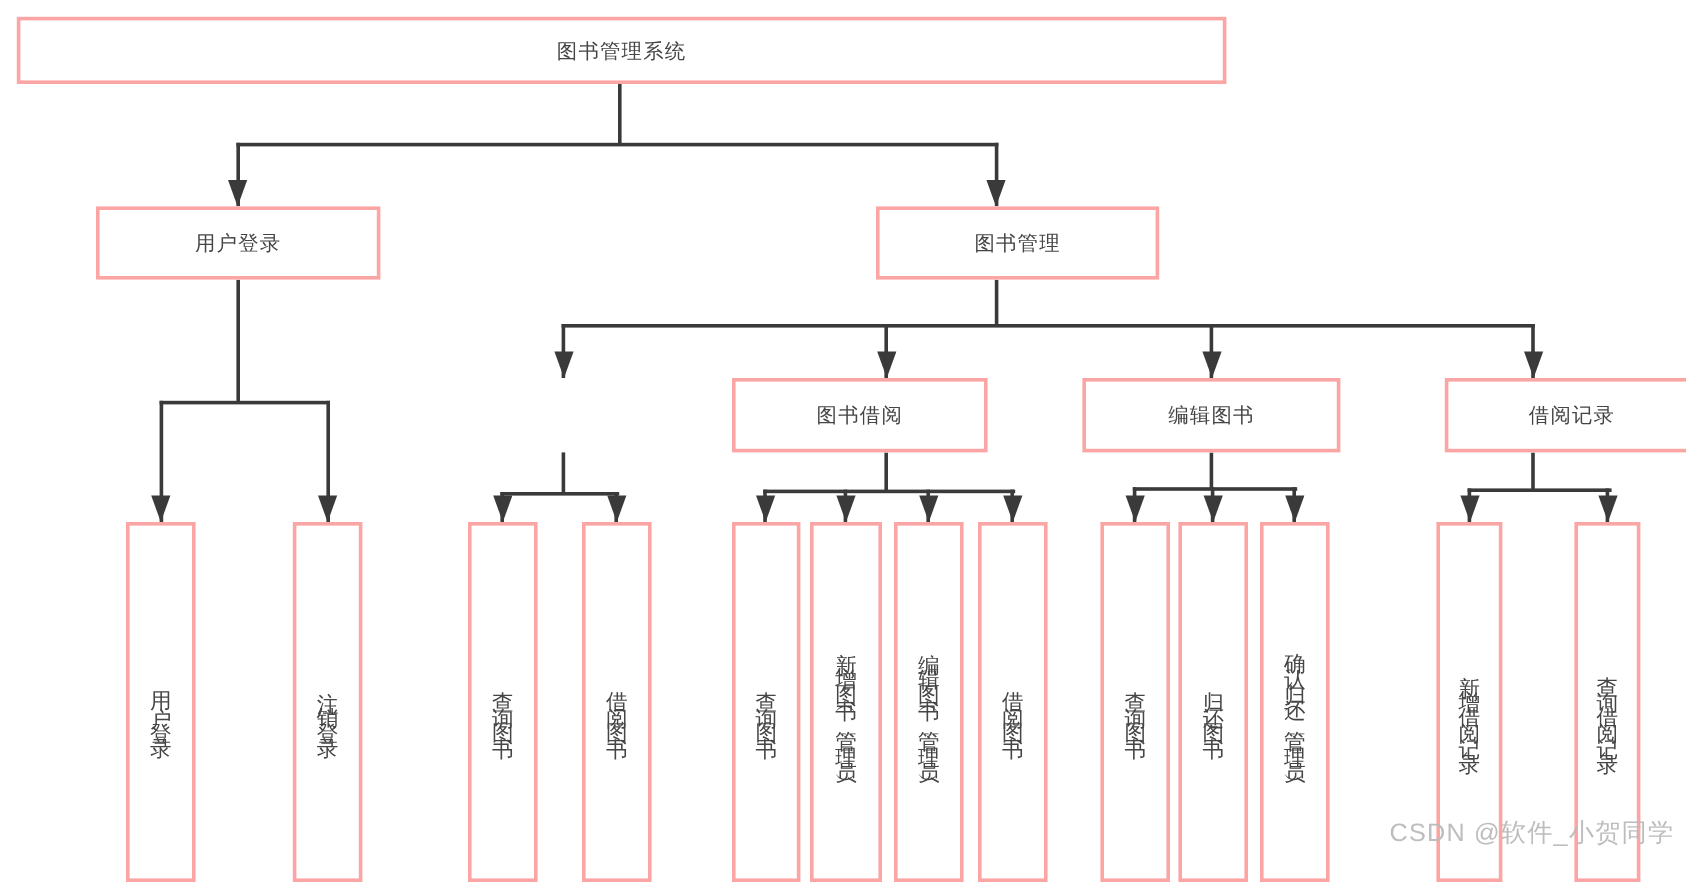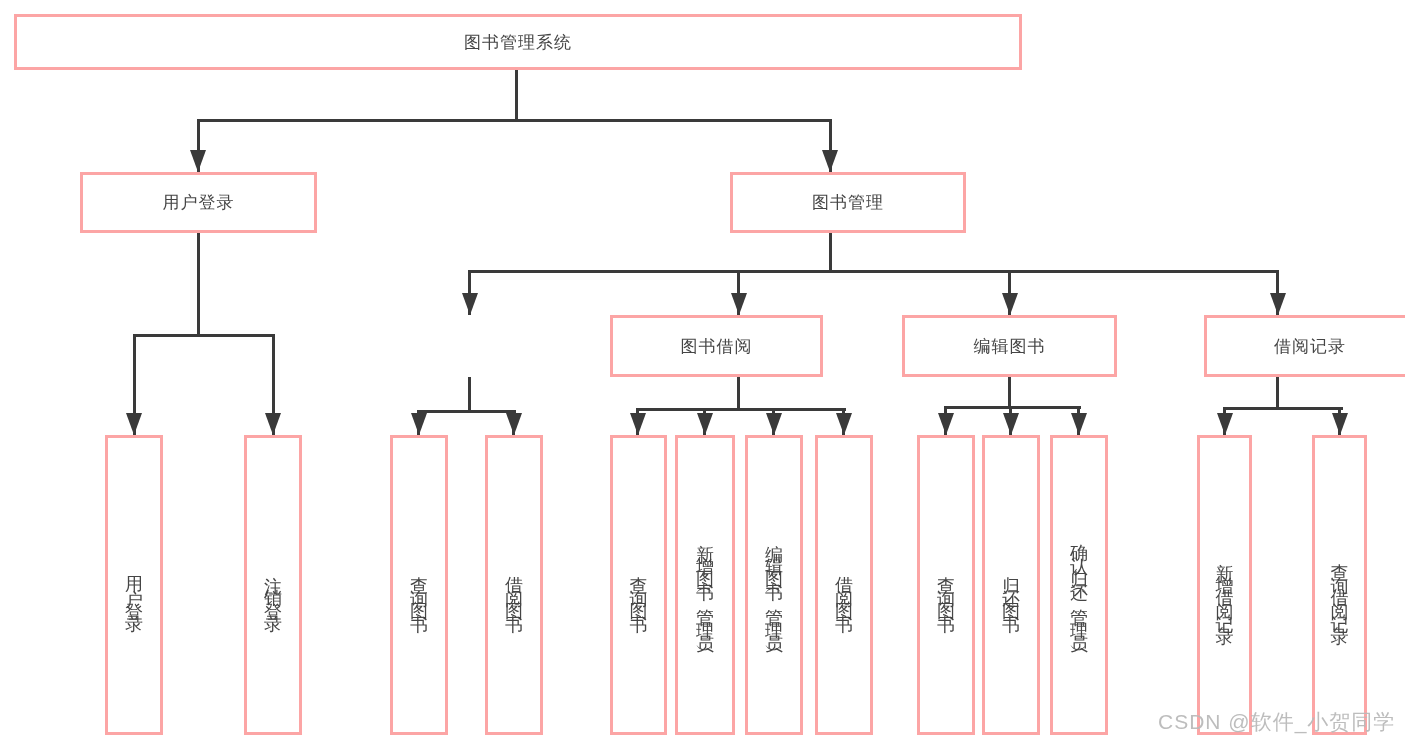--- a/index.html
+++ b/index.html
@@ -128,15 +128,15 @@
   <div class="line vline" style="left:1077px; top:406px; height:29px;"></div>
   <div class="arrow" style="left:1071px; top:413px;"></div>
 
   <div class="line vline" style="left:1276px; top:377px; height:32px;"></div>
   <div class="line hline" style="left:1223px; top:407px; width:120px;"></div>
   <div class="line vline" style="left:1223px; top:407px; height:28px;"></div>
   <div class="arrow" style="left:1217px; top:413px;"></div>
   <div class="line vline" style="left:1338px; top:407px; height:28px;"></div>
   <div class="arrow" style="left:1332px; top:413px;"></div>
 
-  <div class="watermark" style="left:1158px; top:708px;">CSDN @软件_小贺同学</div>
+  <div class="watermark" style="left:1158px; top:680px;">CSDN @软件_小贺同学</div>
 
 </div>
 
 </body></html>

